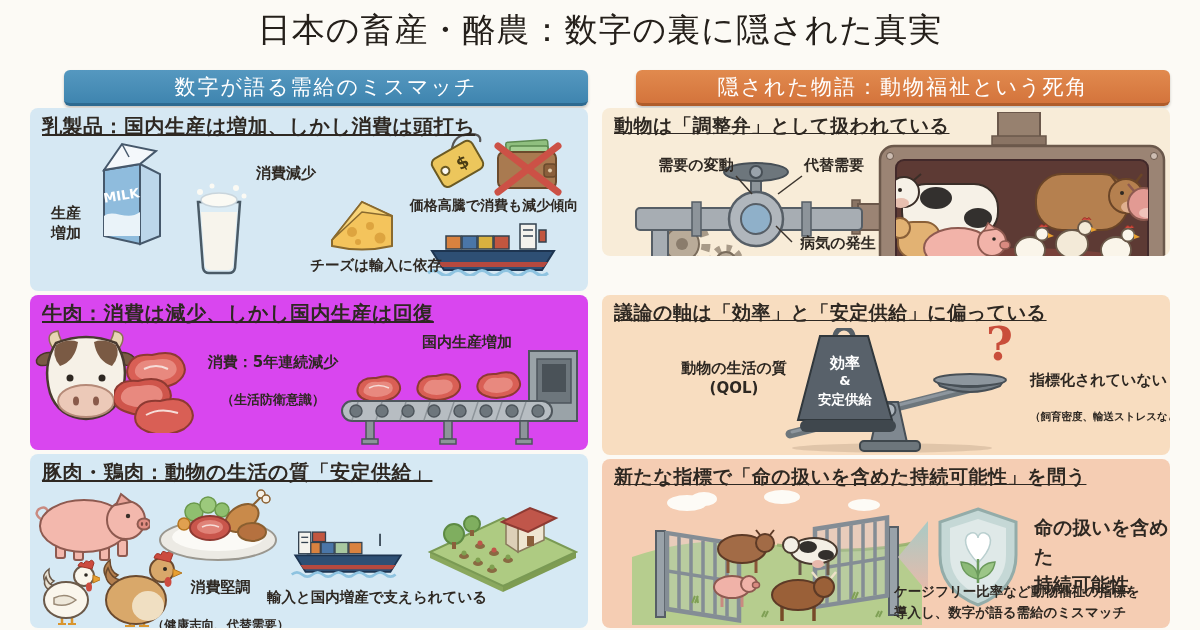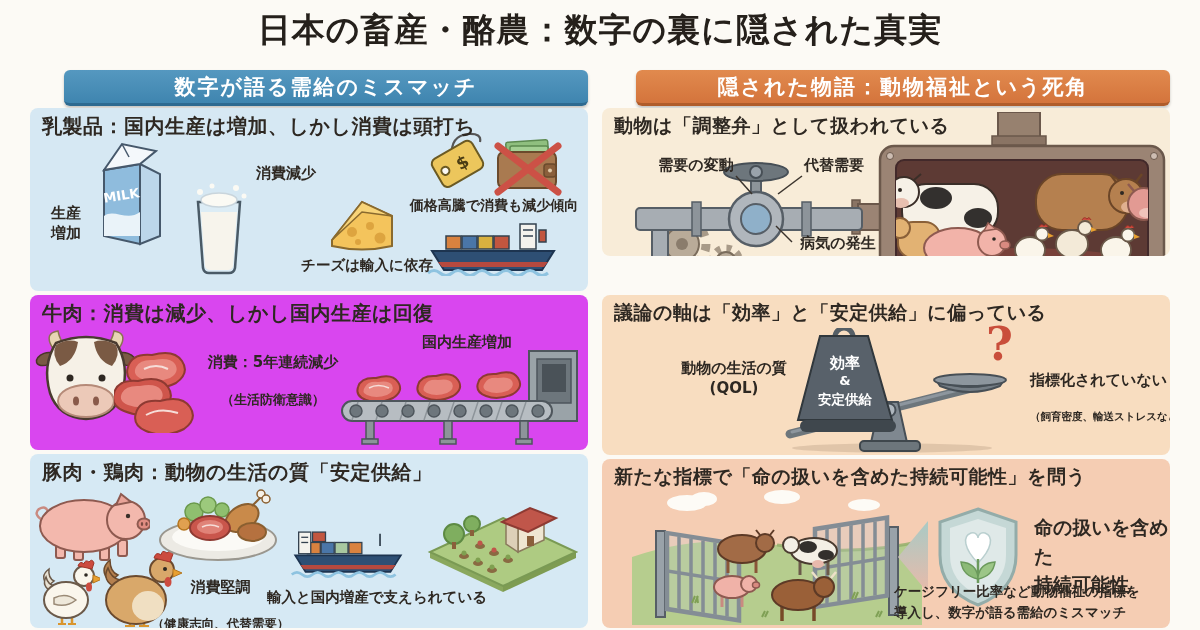--- a/index.html
+++ b/index.html
@@ -1,31 +1,31 @@
 <!DOCTYPE html>
 <html><head>
 <meta charset="utf-8">
 <style>
   html,body{margin:0;padding:0;background:#fcfaf5;}
   .canvas{position:relative;width:1200px;height:630px;background:#fcfaf5;overflow:hidden;
           font-family:"DejaVu Sans","Liberation Sans",sans-serif;color:#2e2822;}
   .title{position:absolute;top:8px;left:0;width:100%;text-align:center;margin:0;
-         font-size:33px;font-weight:bold;color:#25201b;letter-spacing:1px;}
+         font-size:33px;font-weight:normal;color:#25201b;letter-spacing:1px;}
   .panel{position:absolute;top:70px;}
   .panel-left{left:30px;width:558px;}
   .panel-right{left:602px;width:568px;}
   .phdr{height:33px;border-radius:6px;display:flex;align-items:center;justify-content:center;
-        color:#fff;font-size:21px;font-weight:bold;letter-spacing:2px;box-shadow:0 2px 3px rgba(0,0,0,.22);margin-left:34px;}
+        color:#fff;font-size:21px;font-weight:normal;letter-spacing:2px;box-shadow:0 2px 3px rgba(0,0,0,.22);margin-left:34px;}
   .phdr-blue{background:linear-gradient(#5598c0,#3f85af);border-bottom:3px solid #2e6a90;}
   .phdr-orange{background:linear-gradient(#e18a4e,#d4743c);border-bottom:3px solid #b05c2a;}
   .sec{position:absolute;left:0;width:100%;border-radius:8px;overflow:hidden;}
-  .sec h2{position:absolute;left:12px;top:5px;margin:0;font-size:20px;font-weight:bold;color:#2e2822;letter-spacing:.5px;z-index:5;}
+  .sec h2{position:absolute;left:12px;top:5px;margin:0;font-size:20px;font-weight:bold;color:#2e2822;letter-spacing:.5px;z-index:5;text-decoration:underline;}
   .panel-right .sec h2{font-size:19px;}
   .lbl{position:absolute;font-weight:bold;font-size:15px;line-height:1.3;text-align:center;white-space:pre-line;z-index:4;}
-  .note{font-size:13px;font-weight:bold;line-height:1.25;font-family:Liberation Serif, serif;}
+  .note{font-size:13px;font-weight:bold;line-height:1.25;}
   .svgicon{position:absolute;z-index:2;}
   .tagbox{position:absolute;background:#fdfbf6;border:2px solid #3a332c;border-radius:8px;
           padding:2px 10px;font-weight:bold;font-size:14px;z-index:6;white-space:nowrap;}
   .qmark{position:absolute;font-size:46px;font-weight:bold;color:#c94e3b;z-index:4;
          font-family:"DejaVu Serif","Liberation Serif",serif;}
   .shield-label{position:absolute;font-weight:bold;font-size:19px;line-height:1.5;white-space:pre-line;text-align:left;z-index:4;}
   .policy{position:absolute;font-weight:bold;font-size:13.5px;line-height:1.55;white-space:pre-line;text-align:left;z-index:4;}
   .nowrap{white-space:nowrap;}
 </style>
 </head>
@@ -63,21 +63,21 @@
       <div class="lbl" style="left:208px;top:56px;width:96px;">消費減少</div>
 
       <svg class="svgicon" style="left:298px;top:86px;" width="68" height="60" viewBox="0 0 68 60">
         <path d="M4,46 L34,8 L64,22 L64,52 Q34,59 4,52 Z" fill="#f4c45c" stroke="#8a6a2e" stroke-width="2"></path>
         <path d="M4,46 L34,8 L64,22 L34,18 Z" fill="#f8d478" stroke="#8a6a2e" stroke-width="1.5"></path>
         <circle cx="24" cy="38" r="5" fill="#dda43f"></circle>
           <circle cx="42" cy="32" r="4" fill="#dda43f"></circle>
         <circle cx="52" cy="44" r="5.5" fill="#dda43f"></circle>
           <circle cx="30" cy="48" r="3" fill="#dda43f"></circle>
       </svg>
-      <div class="lbl" style="left:262px;top:148px;width:150px;font-size:14.5px;">チーズは輸入に依存</div>
+      <div class="lbl" style="left:262px;top:148px;width:150px;font-size:14.5px;text-align:right;">チーズは輸入に依存</div>
 
       <svg class="svgicon" style="left:392px;top:22px;" width="70" height="66" viewBox="0 0 70 66">
         <path d="M30,26 Q28,6 46,4 Q60,3 58,12" stroke="#555555" stroke-width="2.2" fill="none"></path>
         <g transform="rotate(-30 35 33)">
           <rect x="12" y="18" width="46" height="32" rx="6" fill="#ecc65c" stroke="#6b5a23" stroke-width="2"></rect>
           <circle cx="21" cy="34" r="4" fill="#fbf9f4" stroke="#6b5a23" stroke-width="2"></circle>
           <text x="40" y="41" font-size="17" font-weight="bold" fill="#4a3c14" text-anchor="middle">$</text>
         </g>
       </svg>
 

